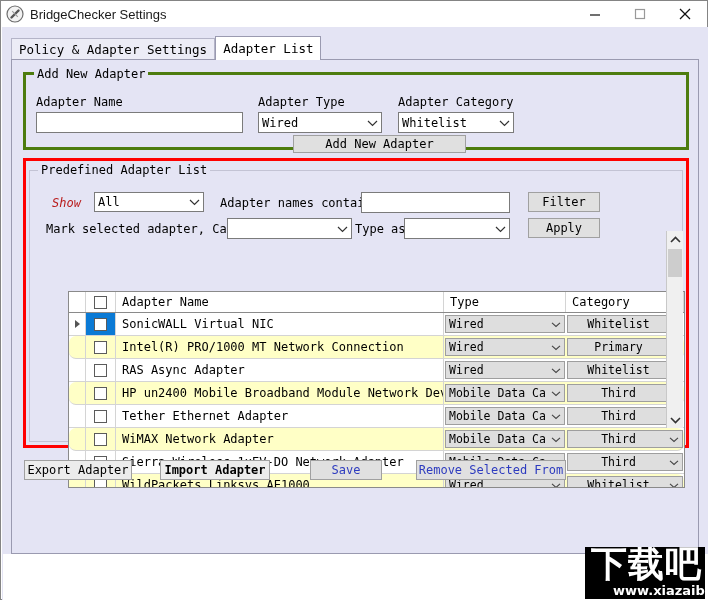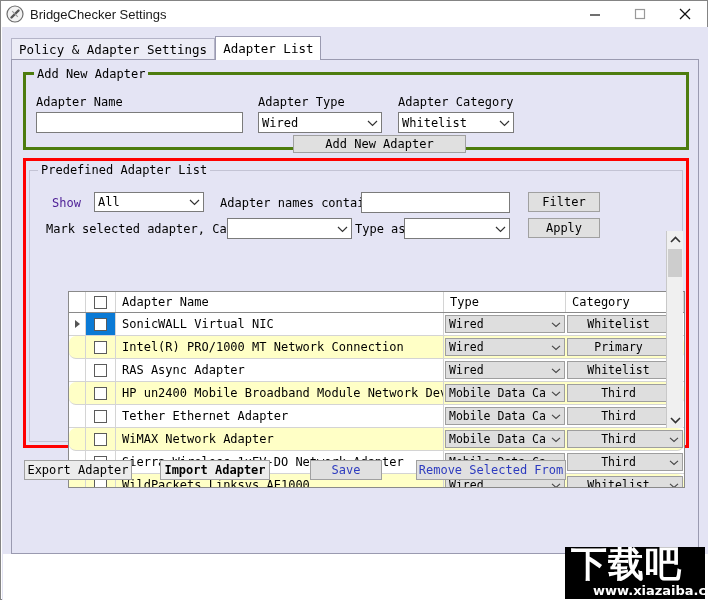--- a/index.html
+++ b/index.html
@@ -122,21 +122,21 @@
     box-sizing: border-box;
   }
 
   .lbl {
     position: absolute;
     font-size: 12px;
     color: #000;
     white-space: nowrap;
     font-family: "DejaVu Sans Mono", monospace;
   }
-  .lbl.blue { color: #4c1d95; }
+  .lbl.blue { color: #b91c1c; font-style: italic; }
 
   .textbox {
     position: absolute;
     background: #ffffff;
     border: 1px solid #7b7b7b;
     box-sizing: border-box;
     font-size: 12px;
     font-family: "DejaVu Sans Mono", monospace;
     color: #000;
     padding: 0 3px;
@@ -285,21 +285,21 @@
   .vs-thumb {
     position: absolute; left: 1px; top: 18px;
     width: 14px; height: 28px;
     background: #cdcdcd;
   }
 
   
   .watermark {
     position: absolute;
     right: 2px; bottom: 0px;
-    width: 140px; height: 52px;
+    width: 120px; height: 52px;
     background: #000000;
     overflow: hidden;
   }
   .wm-cn {
     position: absolute;
     left: 6px; top: -3px;
     font-family: "DejaVu Sans", sans-serif;
     font-size: 36px;
     font-weight: bold;
     color: #ffffff;

